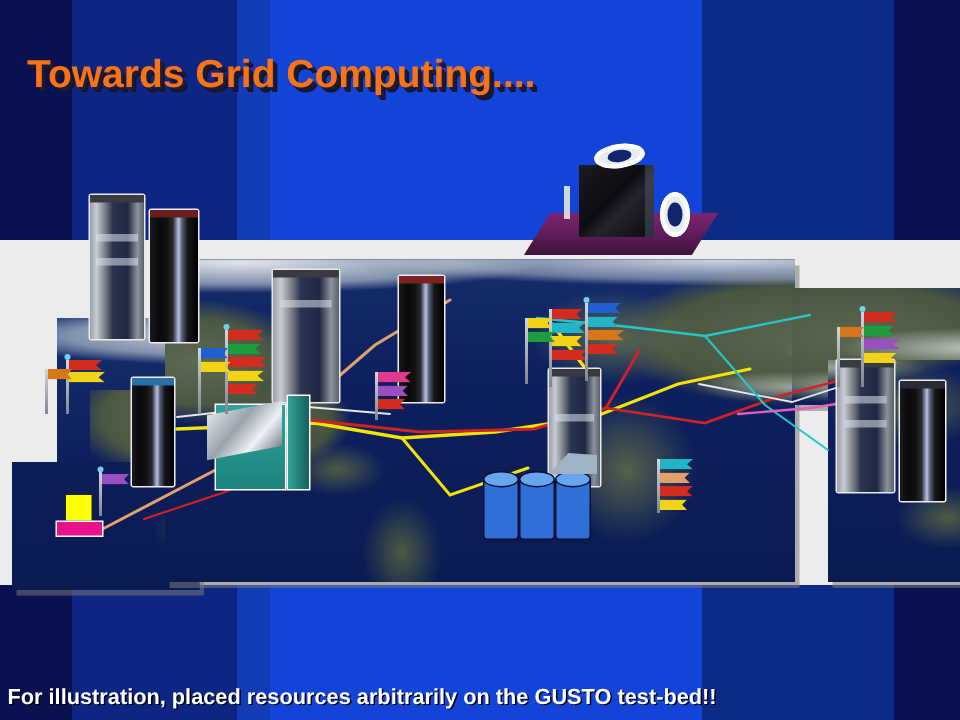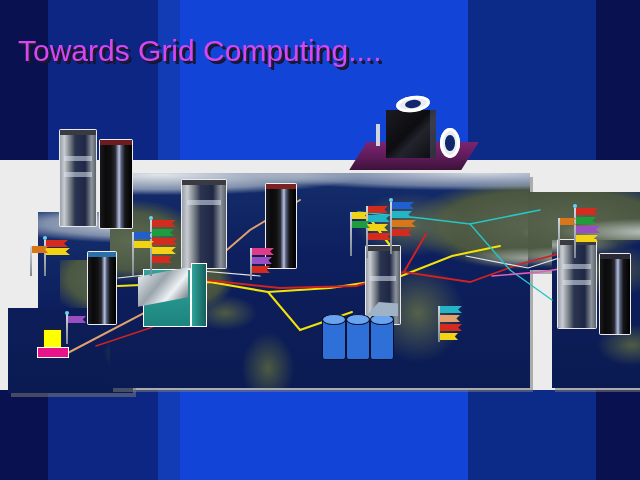--- a/index.html
+++ b/index.html
@@ -14,21 +14,21 @@
   
   .stripes{position:absolute;inset:0;}
   .stripe{position:absolute;top:0;bottom:0;}
 
   
   .lightband{position:absolute;left:0;width:640px;background:#ececec;}
 
   
   .title{
     position:absolute;left:18px;top:34px;
-    font-size:30px;font-weight:normal;color:#d946ef;
+    font-size:26px;font-weight:bold;color:#f97316;
     letter-spacing:0px;white-space:nowrap;
     text-shadow:2px 2px 0 #1b1b33, 3px 3px 0 #141430;
   }
 
   
   .caption{
     position:absolute;left:5px;top:457px;
     font-size:14.5px;font-weight:bold;color:#ffffff;
     white-space:nowrap;
     text-shadow:1px 1px 0 #001;
@@ -297,14 +297,15 @@
     </div>
 
     <div class="dev" style="left:58px;top:152px;width:32px;height:34px;">
       <div class="pole" style="left:8px;top:2px;height:30px;"></div>
       <div class="flag" style="left:10px;top:4px;width:18px;background:#9a4fc0;"></div>
       <div class="fknob" style="left:7px;top:-1px;"></div>
     </div>
 
   </div>
 
+  <div class="caption">For illustration, placed resources arbitrarily on the GUSTO test-bed!!</div>
 
 </div>
 
 </body></html>

